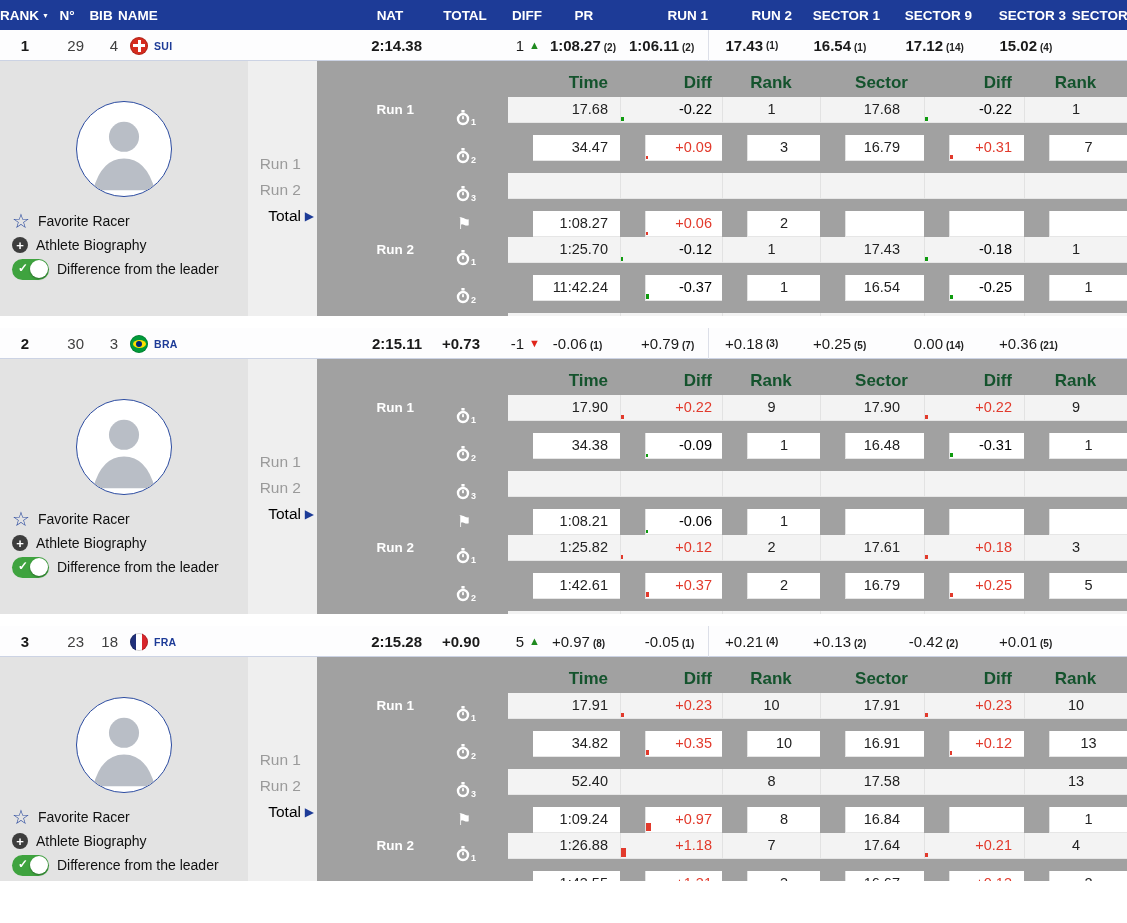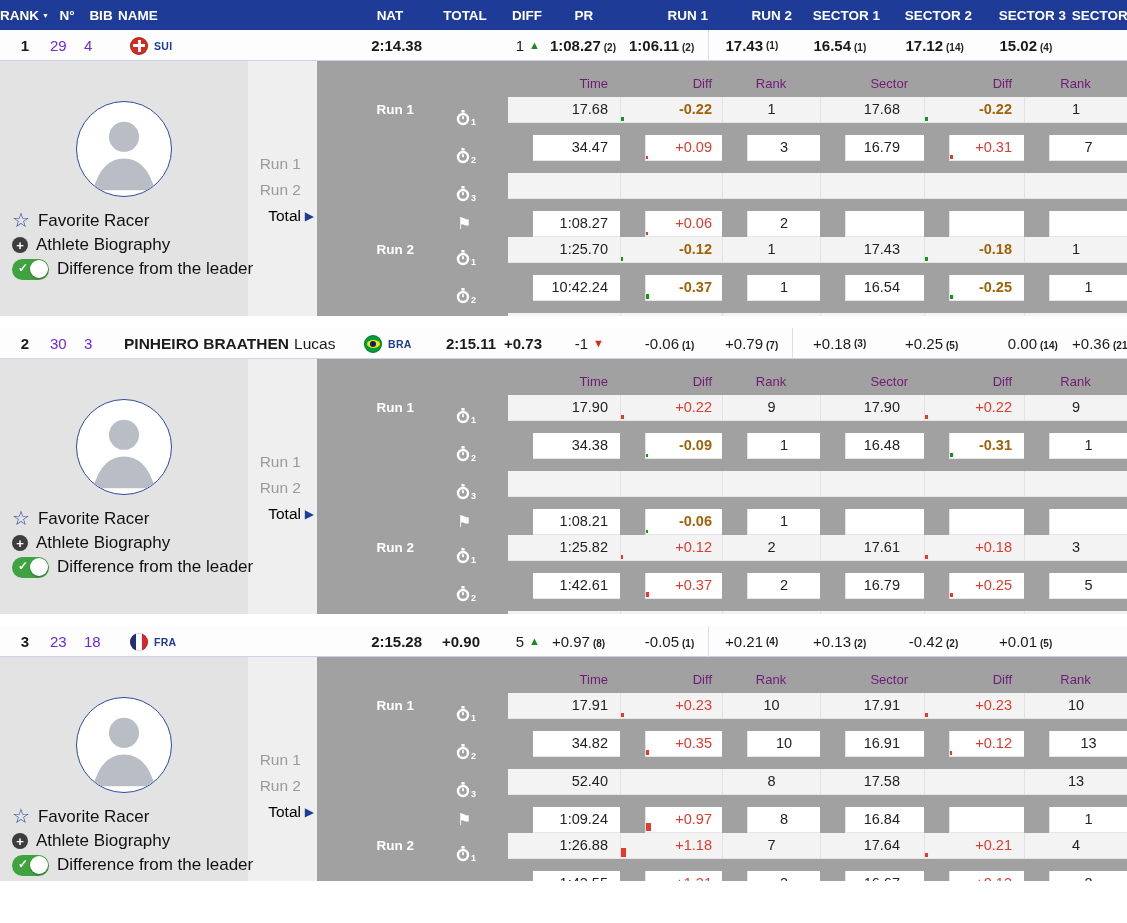--- a/index.html
+++ b/index.html
@@ -20,21 +20,21 @@
   .sort-ic::after { content:"▼"; font-size:7px; vertical-align:2px; margin-left:3px; }
 
   
   .srow {
     display:grid; grid-template-columns:50px 34px 34px 234px 76px 74px 50px 64px 92px 84px 88px 92px 94px 73px;
     width:1139px; height:31px; align-items:center; background:#fdfdfe;
     border-bottom:1px solid #ccd3e4; font-size:15px; white-space:nowrap; cursor:pointer;
   }
   .scell { overflow:visible; }
   .c-rank { text-align:center; font-weight:bold; }
-  .c-num, .c-bib { text-align:left; color:#6d28d9; }
+  .c-num, .c-bib { text-align:right; color:#404040; }
   .c-name { padding-left:6px; font-size:15.5px; }
   .c-name .surname { font-weight:bold; }
   .c-name .given { margin-left:5px; }
   .c-nat { display:flex; align-items:center; padding-left:12px; }
   .natcode { margin-left:6px; font-size:10.5px; font-weight:bold; color:#1d3b97; letter-spacing:.3px; }
   .c-total { text-align:right; padding-right:6px; font-weight:bold; }
   .c-diff { text-align:center; padding-right:8px; font-weight:bold; }
   .c-pr { display:flex; justify-content:flex-end; align-items:center; gap:5px; padding-right:12px; }
   .pr-arrow { font-size:11px; line-height:1; }
   .pr-arrow.pr-up::before { content:"▲"; color:#1f8a1f; }
@@ -58,58 +58,58 @@
 
   
   .racer-block { margin-bottom:12px; }
   .detail { display:flex; width:1127px; height:255px; }
 
   .left-panel { position:relative; width:248px; background:#e3e3e3; flex:0 0 248px; }
   .photo { position:absolute; left:76px; top:40px; width:96px; height:96px; border-radius:50%;
            background:#fff; border:1.5px solid #2b4ba0; overflow:hidden; }
   .photo svg { display:block; width:100%; height:100%; }
   .lp-items { position:absolute; left:12px; top:148px; right:2px; }
-  .lp-item { display:flex; align-items:center; gap:8px; height:24px; font-size:17px; color:#111; cursor:pointer; white-space:nowrap; }
+  .lp-item { display:flex; align-items:center; gap:8px; height:24px; font-size:14px; color:#111; cursor:pointer; white-space:nowrap; }
   .star-ic::before { content:"☆"; color:#2b4a9e; font-size:20px; line-height:1; }
   .plus-ic { width:16px; height:16px; border-radius:50%; background:#3d3d3d; color:#fff; flex:0 0 16px;
              display:flex; align-items:center; justify-content:center; }
   .plus-ic::before { content:"+"; font-size:13px; font-weight:bold; line-height:1; }
   .toggle { position:relative; width:37px; height:21px; border-radius:11px; background:#3fa33f; flex:0 0 37px; }
   .toggle .check::before { content:"✓"; position:absolute; left:6px; top:2px; color:#fff; font-size:12px; font-weight:bold; }
   .toggle .knob { position:absolute; right:1.5px; top:1.5px; width:18px; height:18px; border-radius:50%;
                   background:#fff; box-shadow:0 1px 2px rgba(0,0,0,.35); }
 
   .selector { width:69px; flex:0 0 69px; background:#efefef; padding-top:90px; font-size:15.5px; }
   .sel-item { height:26px; line-height:26px; text-align:right; padding-right:16px; color:#9a9a9a; cursor:pointer; position:relative; white-space:nowrap; }
   .sel-item.selected { color:#000; }
   .sel-arrow::before { content:"▶"; position:absolute; right:3px; top:0; color:#1d3b97; font-size:12px; }
 
   .gray-panel { flex:1; background:#a1a1a1; padding-top:8px; overflow:hidden; }
   .dheader, .drow { display:grid; grid-template-columns:121px 70px 112px 102px 98px 104px 100px 103px; width:810px; }
-  .dheader { height:28px; align-items:center; color:#701a75; font-weight:normal; font-size:13px; white-space:nowrap; }
+  .dheader { height:28px; align-items:center; color:#14532d; font-weight:bold; font-size:17px; white-space:nowrap; }
   .hd { background:none !important; border:none !important; }
   .dlabel { text-align:right; padding-right:24px; color:#fff; font-weight:bold; font-size:13.5px; }
   .dicon { display:flex; align-items:center; padding-left:18px; }
   .dcell { position:relative; height:26px; line-height:25px; font-size:14.5px; color:#222;
            border-bottom:1px solid #e6e6e6; border-left:1px solid #e2e2e2; white-space:nowrap; }
   .dcell.time { border-left:none; }
   .drow.even .dcell { background:#f3f3f3; }
   .drow.odd  .dcell { background:#ffffff;margin-left:25px; }
   .drow .dlabel, .drow .dicon { line-height:26px; background:none; border:none; }
   .dcell.time   { text-align:right; padding-right:12px; }
   .dcell.diff   { text-align:right; padding-right:10px; }
   .dcell.rank   { text-align:center; }
   .dcell.sector { text-align:right; padding-right:24px; }
   .dcell.sdiff  { padding-right:12px; }
   .dheader .time { padding-right:12px; text-align:right; }
   .dheader .diffh { padding-right:10px; text-align:right; }
   .dheader .rankh { text-align:center; }
   .dheader .sectorh { padding-right:16px; text-align:right; }
   .dheader .sdiffh { padding-right:12px; text-align:right; }
-  .d-red { color:#e23a2c; } .d-green { color:#a16207;font-weight:bold; }
+  .d-red { color:#e23a2c; } .d-green { color:#000000; }
   .tick { position:absolute; left:0; bottom:1px; display:block; }
   .bg-red { background:#e23a2c; } .bg-green { background:#0f9b0f; }
 
   
   .sw-wrap { display:flex; align-items:flex-start; }
   .sw-wrap svg { display:block; margin-top:4px; }
   .sw-sub { color:#fff; font-size:9px; font-weight:bold; margin-top:12px; margin-left:1px; }
   .flag-glyph::before { content:"⚑"; color:#fff; font-size:16px; line-height:26px; margin-left:1px; }
 </style>
 </head>
@@ -122,21 +122,21 @@
     <div class="hc h-c">N°</div>
     <div class="hc h-c">BIB</div>
     <div class="hc h-l">NAME</div>
     <div class="hc h-c">NAT</div>
     <div class="hc h-c">TOTAL</div>
     <div class="hc h-c">DIFF</div>
     <div class="hc h-c">PR</div>
     <div class="hc h-r">RUN 1</div>
     <div class="hc h-r">RUN 2</div>
     <div class="hc h-r">SECTOR 1</div>
-    <div class="hc h-r">SECTOR 2</div>
+    <div class="hc h-r">SECTOR 9</div>
     <div class="hc h-r">SECTOR 3</div>
     <div class="hc h-r">SECTOR 4</div>
   </div>
 
   <div id="results-list">
   <section class="racer-block">
     <div class="srow leader">
       <div class="scell c-rank">1</div>
       <div class="scell c-num">29</div>
       <div class="scell c-bib">4</div>
@@ -324,21 +324,21 @@
       <span class="sw-wrap">
         <svg width="14" height="16" viewBox="0 0 14 16">
           <rect x="5.4" y="0" width="3.2" height="2.6" fill="#fff"></rect>
           <circle cx="7" cy="9" r="5" fill="none" stroke="#fff" stroke-width="2.4"></circle>
           <rect x="6.1" y="6.2" width="1.8" height="3" fill="#fff"></rect>
         </svg>
       </span>
       <span class="sw-sub">2</span>
 
     </div>
-    <div class="dcell time">10:42.24</div>
+    <div class="dcell time">11:42.24</div>
     <div class="dcell diff d-green">-0.37<span class="tick bg-green" style="height: 4.8px; width: 3px;"></span></div>
     <div class="dcell rank">1</div>
     <div class="dcell sector">16.54</div>
     <div class="dcell diff sdiff d-green">-0.25<span class="tick bg-green" style="height: 4.3px; width: 3px;"></span></div>
     <div class="dcell rank">1</div>
   </div>
 
   <div class="drow even">
     <div class="dlabel"></div>
     <div class="dicon">
@@ -357,23 +357,20 @@
 </div>
       </div>
     </div>
   </section>
 
   <section class="racer-block">
     <div class="srow">
       <div class="scell c-rank">2</div>
       <div class="scell c-num">30</div>
       <div class="scell c-bib">3</div>
-      <div class="scell c-name">
-        <span class="surname">PINHEIRO BRAATHEN</span><span class="given">Lucas</span>
-      </div>
       <div class="scell c-nat">
         <span class="flag flag-bra"></span>
         <span class="natcode">BRA</span>
       </div>
       <div class="scell c-total">2:15.11</div>
       <div class="scell c-diff">+0.73</div>
       <div class="scell c-pr">
         <span>-1</span>
         <span class="pr-arrow pr-down"></span>
       </div>

